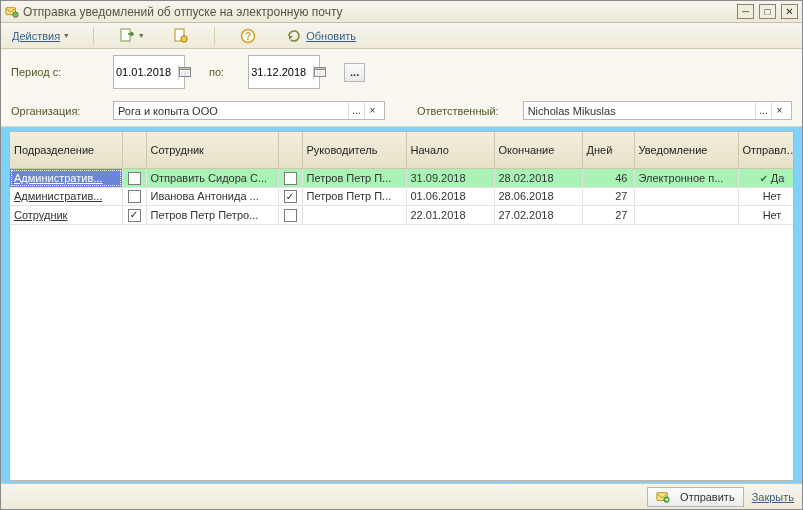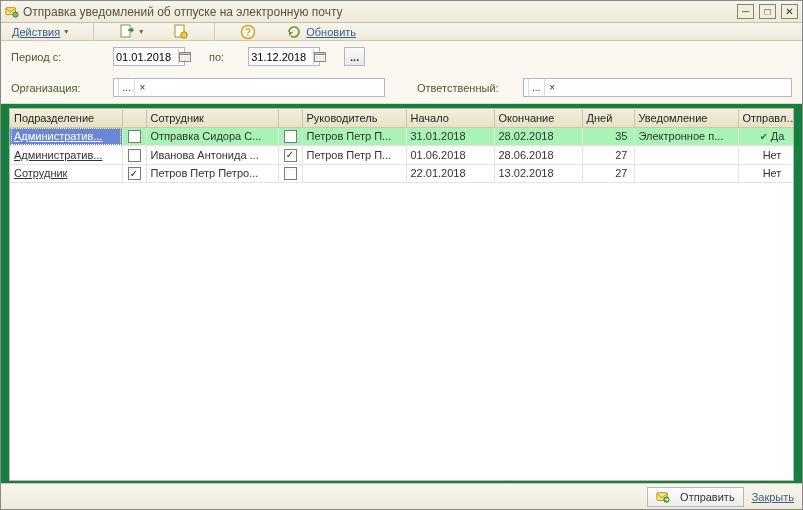--- a/index.html
+++ b/index.html
@@ -1,48 +1,48 @@
 <!DOCTYPE html>
 <html><head>
 <meta charset="utf-8">
 <style>
   * { box-sizing: border-box; }
   html, body { margin:0; padding:0; height:100%; }
   body { font-family: Arial, sans-serif; font-size:11px; color:#333; background:#808080; }
-  .window { width:803px; height:510px; margin:0; background:#15803d; border:1px solid #8a8a8a; display:flex; flex-direction:column; box-shadow: 1px 1px 0 rgba(0,0,0,.25);}
+  .window { width:803px; height:510px; margin:0; background:#7dd3fc; border:1px solid #8a8a8a; display:flex; flex-direction:column; box-shadow: 1px 1px 0 rgba(0,0,0,.25);}
   .titlebar { height:22px; background:linear-gradient(#f6f4ee,#ede9da); border-bottom:1px solid #c7c0a5; display:flex; align-items:center; padding:0 4px; gap:4px; }
   .title-icon { width:14px; height:14px; display:inline-block; }
   .title-text { flex:1; font-size:12px; color:#575341; }
   .win-btn { width:17px; height:15px; border:1px solid #8a8468; background:#f1eedd; display:flex; align-items:center; justify-content:center; font-family: "Segoe UI Symbol", sans-serif; font-size:10px; cursor:default; }
   .win-btn + .win-btn { margin-left:1px; }
 
-  .toolbar { height:18px; background:linear-gradient(#f7f5ee,#efead9); border-bottom:1px solid #cfc7a9; display:flex; align-items:center; padding:0 4px; gap:16px;}
+  .toolbar { height:26px; background:linear-gradient(#f7f5ee,#efead9); border-bottom:1px solid #cfc7a9; display:flex; align-items:center; padding:0 4px; gap:16px;}
   .tool-btn { height:20px; padding:0 6px; display:flex; align-items:center; gap:4px; border:1px solid transparent; }
   .tool-sep { width:1px; height:18px; background:#d4cdae; margin:0 2px;}
   .dropdown-arrow { font-size:8px; color:#6e6647;}
   .link-label { color:#38608f; text-decoration:underline; cursor:pointer;}
   .tool-icon { width:16px; height:16px; display:inline-block;}
 
   .form-area { padding:6px 10px; background:#f9f7f0; border-bottom:1px solid #e0d9bb;}
   .form-row { display:flex; align-items:center; gap:24px; margin-bottom:6px; }
   .form-row:last-child { margin-bottom:0;margin-top:12px; }
   .form-label { color:#4e5a2e; min-width:78px; }
   .form-label.wide { min-width:78px; }
-  .date-input { width:72px; height:19px; border:1px solid #b7b7b7; background:#fff; display:flex; align-items:center; padding:1px 2px; position:relative;}
+  .date-input { width:72px; height:19px; border:1px solid #b7b7b7; background:#fff; display:flex; align-items:center; padding:16px 2px; position:relative;}
   .date-input input { border:none; outline:none; width:62px; font:inherit; padding:0;}
   .cal-btn { width:16px; height:15px; border-left:1px solid #ccc; display:flex; align-items:center; justify-content:center; margin-left:auto;}
   .ellipsis-btn { width:21px; height:19px; border:1px solid #b7b7b7; background:linear-gradient(#fafafa,#e9e9e9); display:flex; align-items:center; justify-content:center; font-weight:bold; }
   .text-input { height:19px; border:1px solid #b7b7b7; background:#fff; display:flex; align-items:center; padding:0 4px;}
   .text-input span.val { flex:1; text-align:left; }
   .input-btn { width:16px; height:17px; display:flex; align-items:center; justify-content:center; border-left:1px solid #ddd; font-size:10px;}
   .input-btn.x { font-family: Arial; }
 
   .grid-wrap { flex:1; margin:4px 8px 2px 8px; border:1px solid #b7b7b7; background:#fff; overflow:hidden; display:flex; flex-direction:column;}
   table { border-collapse:collapse; width:100%; table-layout:fixed; font-size:11px;}
-  thead th { background:linear-gradient(#f1eedd,#e7e1c6); border:1px solid #cfc7a9; border-top:none; padding:2px 4px; text-align:left; font-weight:normal; color:#242424; height:18px; white-space:nowrap; overflow:hidden; text-overflow:ellipsis;}
+  thead th { background:linear-gradient(#f1eedd,#e7e1c6); border:1px solid #cfc7a9; border-top:none; padding:12px 4px; text-align:left; font-weight:normal; color:#242424; height:26px; white-space:nowrap; overflow:hidden; text-overflow:ellipsis;}
   thead th:first-child { border-left:none;}
   tbody td { border:1px solid #e3e3e3; padding:2px 4px; height:18px; white-space:nowrap; overflow:hidden; text-overflow:ellipsis;}
   tbody tr.sel-row td { background:#a9f3b7; }
   tbody tr td:first-child { border-left:none;text-decoration:underline;}
   .days-col { text-align:right; padding-right:6px; }
   .chk { width:13px; height:13px; border:1px solid #7a7a7a; display:inline-flex; align-items:center; justify-content:center; background:#fff; vertical-align:middle; box-shadow: inset 0 0 0 1px #fff, inset 1px 1px 2px rgba(0,0,0,.15);}
   .chk.checked::after { content:"✓"; font-size:10px; line-height:1; color:#222;}
   .sel-cell { background:#6b86d6 !important; color:#fff; outline:1px dotted #fff; outline-offset:-2px;}
   .sent-yes::before { content:"✔ "; color:#2a7a36; font-size:10px;}
 
@@ -141,25 +141,27 @@
               <line x1="6" y1="5" x2="6" y2="10" stroke="#ccc"></line>
               <line x1="9" y1="5" x2="9" y2="10" stroke="#ccc"></line>
             </svg>
         </span>
       </div>
       <div class="ellipsis-btn">...</div>
     </div>
     <div class="form-row">
       <span class="form-label wide">Организация:</span>
       <div class="text-input" style="width:272px">
+        <span class="val">Рога и копыта ООО</span>
         <span class="input-btn">...</span>
         <span class="input-btn x">×</span>
       </div>
       <span class="form-label" style="min-width:auto; margin-left:8px">Ответственный:</span>
       <div class="text-input" style="flex:1">
+        <span class="val">Nicholas Mikuslas</span>
         <span class="input-btn">...</span>
         <span class="input-btn x">×</span>
       </div>
     </div>
   </div>
 
   <div class="grid-wrap">
     <table>
       <colgroup>
         <col style="width:112px">
@@ -184,26 +186,26 @@
           <th>Окончание</th>
           <th>Дней</th>
           <th>Уведомление</th>
           <th style="text-align:center">Отправлено</th>
         </tr>
       </thead>
       <tbody id="grid-body">
           <tr class="sel-row">
             <td class="sel-cell">Административ...</td>
             <td style="text-align: center;"><span class="chk"></span></td>
-            <td>Отправка Сидора С...</td>
+            <td>Отправить Сидора С...</td>
             <td style="text-align: center;"><span class="chk"></span></td>
             <td>Петров Петр П...</td>
-            <td>31.01.2018</td>
+            <td>31.09.2018</td>
             <td>28.02.2018</td>
-            <td class="days-col">35</td>
+            <td class="days-col">46</td>
             <td>Электронное п...</td>
             <td style="text-align: center;"><span class="sent-yes"></span>Да</td>
           </tr>
           <tr>
             <td>Административ...</td>
             <td style="text-align: center;"><span class="chk"></span></td>
             <td>Иванова Антонида ...</td>
             <td style="text-align: center;"><span class="chk checked"></span></td>
             <td>Петров Петр П...</td>
             <td>01.06.2018</td>
@@ -212,21 +214,21 @@
             <td></td>
             <td style="text-align: center;">Нет</td>
           </tr>
           <tr>
             <td>Сотрудник</td>
             <td style="text-align: center;"><span class="chk checked"></span></td>
             <td>Петров Петр Петро...</td>
             <td style="text-align: center;"><span class="chk"></span></td>
             <td></td>
             <td>22.01.2018</td>
-            <td>13.02.2018</td>
+            <td>27.02.2018</td>
             <td class="days-col">27</td>
             <td></td>
             <td style="text-align: center;">Нет</td>
           </tr>
         </tbody>
     </table>
     <div class="grid-filler"></div>
   </div>
 
   <div class="footer">

